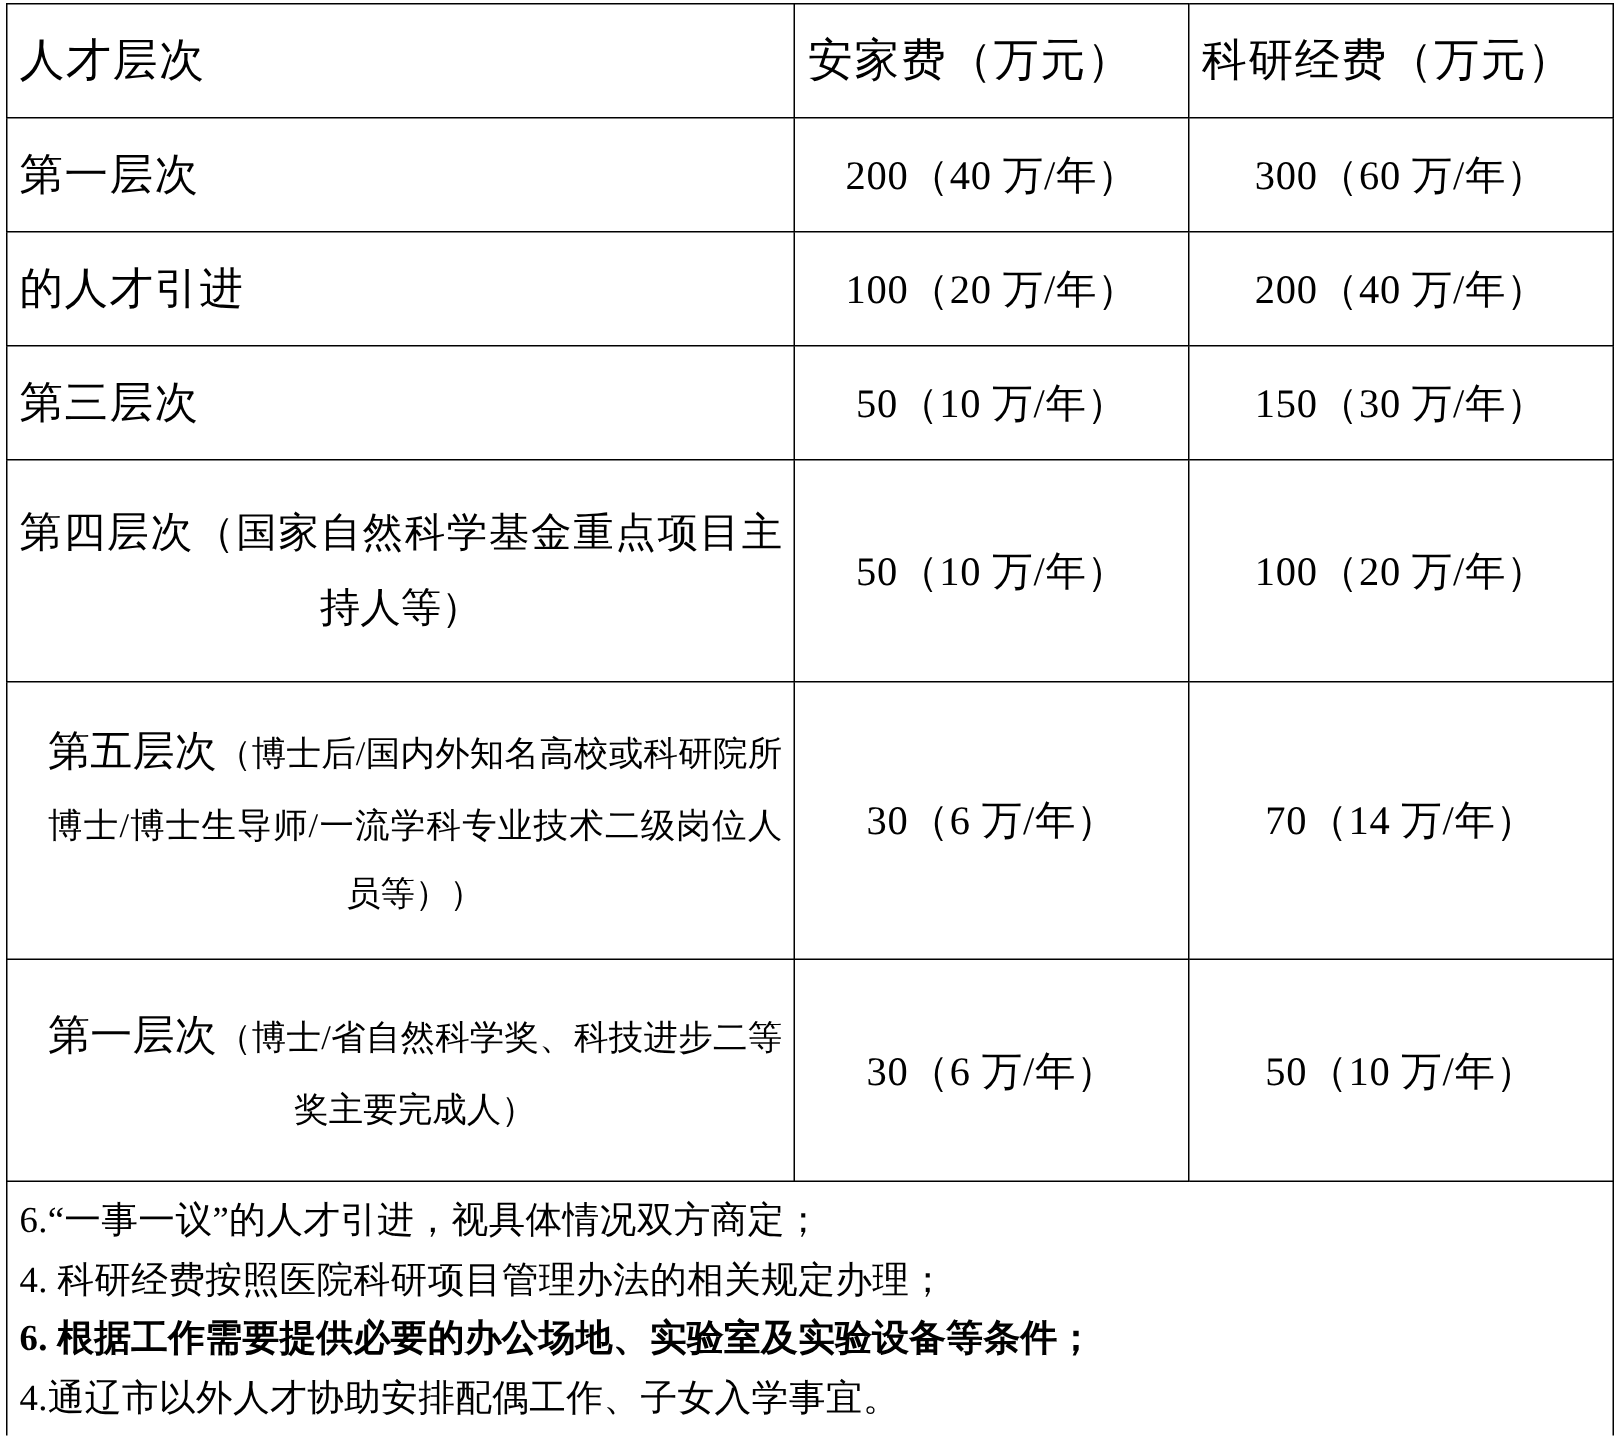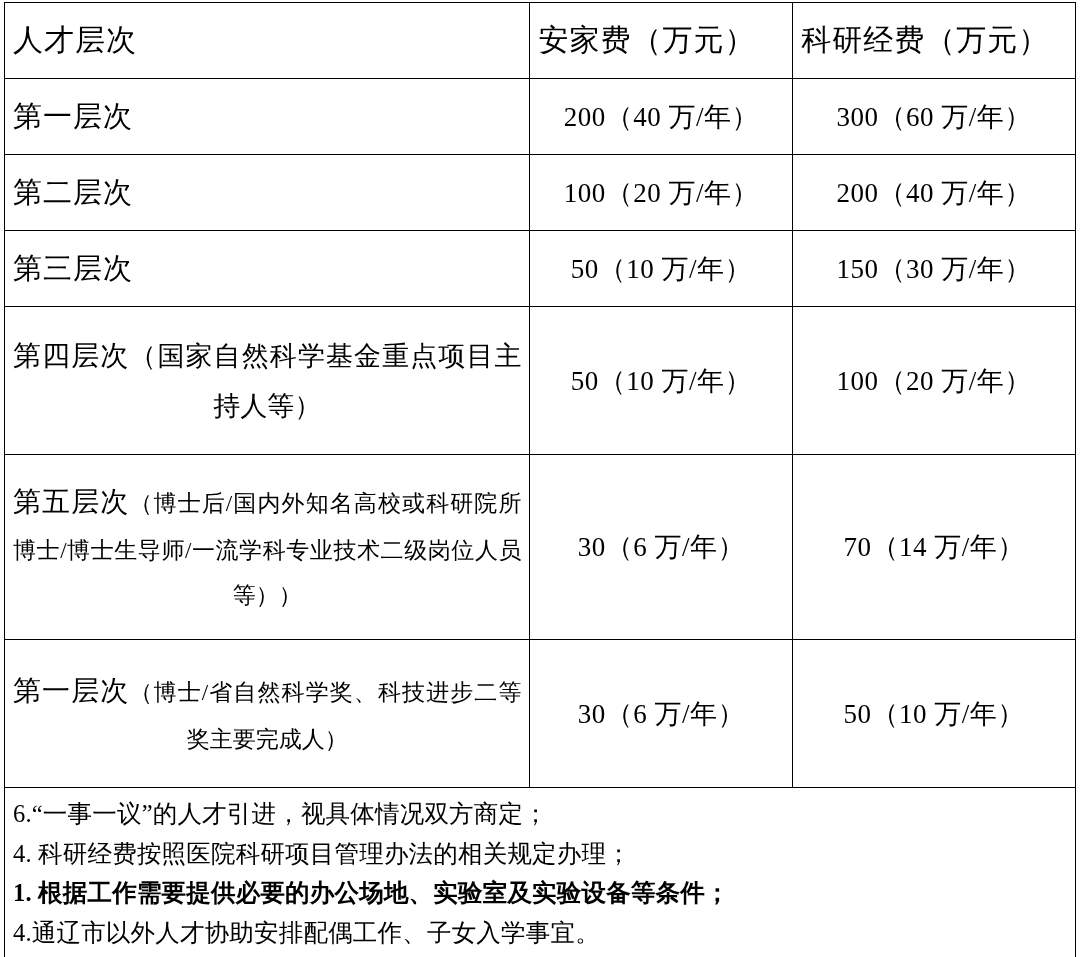--- a/index.html
+++ b/index.html
@@ -59,20 +59,21 @@
     line-height: 1.85;
     text-align: justify;
     text-align-last: center;
   }
   .tier-wrap .lead {
     font-size: 28px;
   }
   .tier-wrap.small-note {
     font-size: 23px;
     line-height: 1.95;
+    margin-left: 19px;
   }
   .tier-wrap.small-note .lead {
     font-size: 28px;
   }
   .row-tall td { height: 148px; }
   .row-taller td { height: 185px; }
 
   .notes-cell {
     padding: 12px 14px 16px 14px;
     font-size: 24.5px;
@@ -100,21 +101,21 @@
         <td class="hdr">科研经费（万元）</td>
       </tr>
 
       <tr class="row-simple">
         <td class="tier-center">第一层次</td>
         <td class="amount">200（40 万/年）</td>
         <td class="amount">300（60 万/年）</td>
       </tr>
 
       <tr class="row-simple">
-        <td class="tier-center">第二层次</td>
+        <td class="tier-center">的人才引进</td>
         <td class="amount">100（20 万/年）</td>
         <td class="amount">200（40 万/年）</td>
       </tr>
 
       <tr class="row-simple">
         <td class="tier-center">第三层次</td>
         <td class="amount">50（10 万/年）</td>
         <td class="amount">150（30 万/年）</td>
       </tr>
 
@@ -145,20 +146,20 @@
           </div>
         </td>
         <td class="amount">30（6 万/年）</td>
         <td class="amount">50（10 万/年）</td>
       </tr>
 
       <tr>
         <td class="notes-cell" colspan="3">
           <div>6.“一事一议”的人才引进，视具体情况双方商定；</div>
           <div>4. 科研经费按照医院科研项目管理办法的相关规定办理；</div>
-          <div class="bold-num">1. 根据工作需要提供必要的办公场地、实验室及实验设备等条件；</div>
+          <div class="bold-num">6. 根据工作需要提供必要的办公场地、实验室及实验设备等条件；</div>
           <div>4.通辽市以外人才协助安排配偶工作、子女入学事宜。</div>
           <div>5.以上人才分层具体划分标准，详询上述联系人。</div>
         </td>
       </tr>
     </tbody>
   </table>
 </div>
 
 </body></html>

